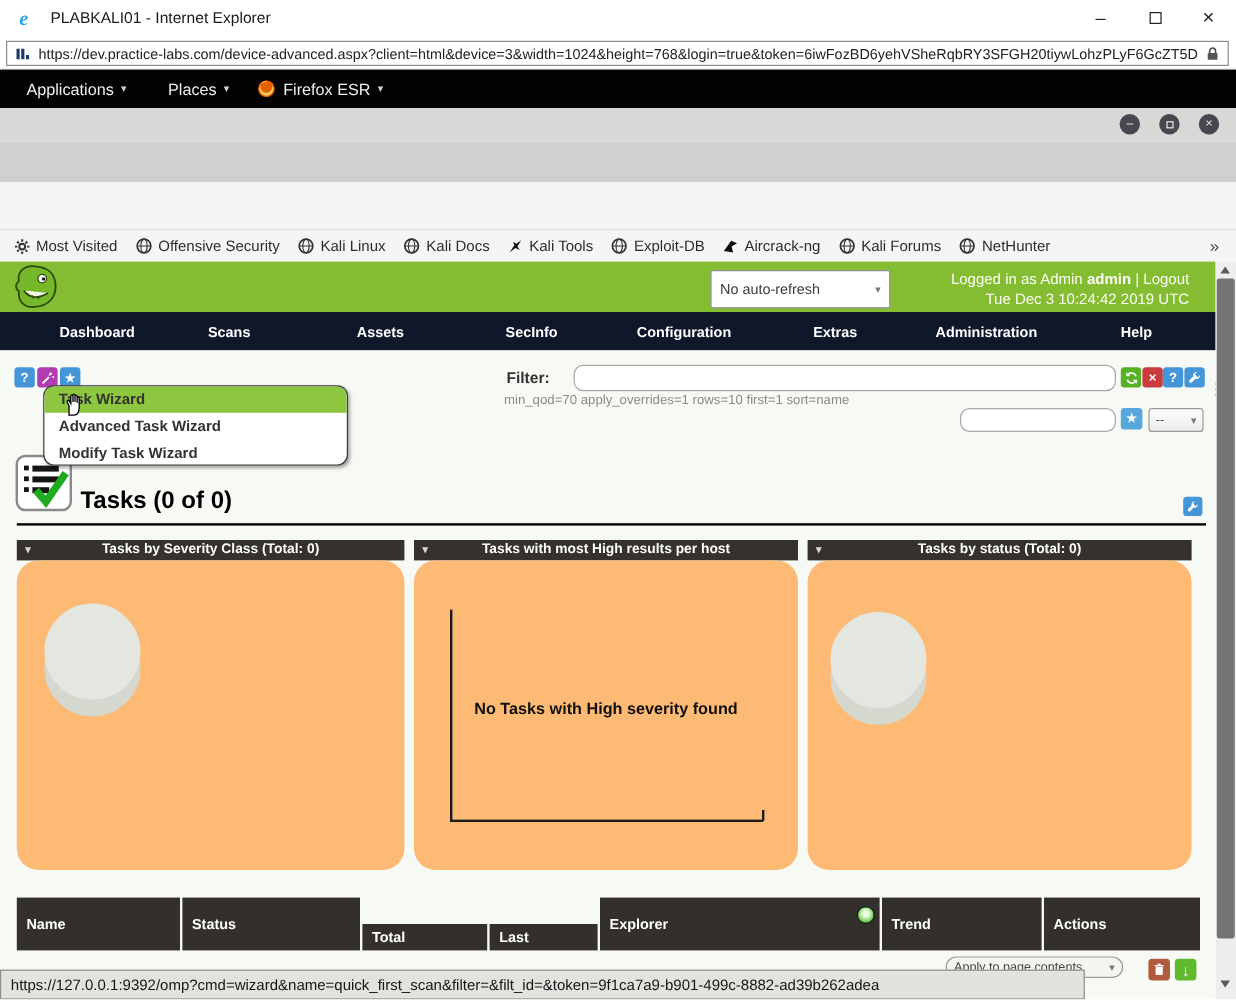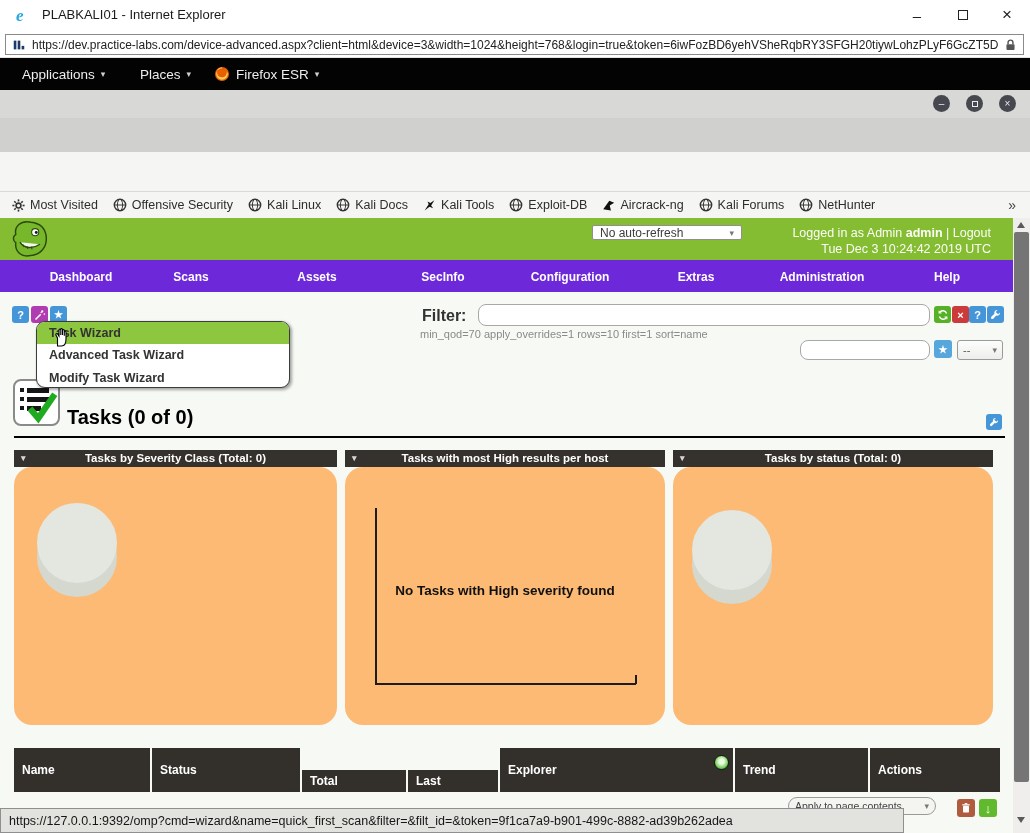--- a/index.html
+++ b/index.html
@@ -48,28 +48,28 @@
   .ff-bookmarks { left:0; top:192px; width:1030px; height:26px; background:#f5f5f3; display:flex; align-items:center; padding-left:12px; gap:15px; }
   .bm { display:flex; align-items:center; gap:5px; font-size:12.5px; color:#2d2d2d; white-space:nowrap; }
   .bm-chev { position:absolute; right:14px; font-size:14px; color:#444; }
 
   
   .gsa-header { left:0; top:218px; width:1013px; height:42px; background:#84bd32; }
   .brand1 { left:56px; top:222px; font-weight:bold; font-size:17px; color:#1e1e1e; }
   .brand2 { left:56px; top:240px; font-size:14.5px; color:#2b2b2b; }
   .gsa-select { background:#fff; border:1px solid #8f8f8f; border-radius:2px; color:#3c3c3c; display:flex; align-items:center; justify-content:space-between; padding:0 7px; font-size:12px; }
   .login-line { right:22px; text-align:right; color:#fdfdf8; font-size:12.5px; white-space:nowrap; }
-  .gsa-menubar { left:0; top:260px; width:1013px; height:32px; background:#6d28d9; }
+  .gsa-menubar { left:0; top:260px; width:1013px; height:32px; background:#0f172a; }
   .gsa-mi { top:10px; transform:translateX(-50%); color:#fff; font-weight:bold; font-size:12px; white-space:nowrap; }
   .gsa-body { left:0; top:292px; width:1013px; height:541px; background:#f7faf4; }
 
   .sq-btn { width:17px; height:17px; border-radius:3px; display:flex; align-items:center; justify-content:center; color:#fff; font-weight:bold; font-size:11px; }
   .blue { background:#4596d8; } .purple { background:#b13cb1; } .red { background:#cc3b3b; } .green { background:#56b127; }
 
-  .filter-label { left:422px; top:307px; font-weight:bold; font-size:16px; color:#333; }
+  .filter-label { left:422px; top:307px; font-weight:bold; font-size:13px; color:#333; }
   .filter-input { left:478px; top:304px; width:452px; height:22px; border:1px solid #a8a8a8; border-radius:8px; background:#fff; padding:0 8px; font-size:12px; }
   .filter-applied { left:420px; top:328px; font-size:11px; color:#8a8a8a; }
   .preset-input { left:800px; top:340px; width:130px; height:20px; border:1px solid #a8a8a8; border-radius:8px; background:#fff; padding:0 8px; font-size:12px; }
   .preset-select { left:957px; top:340px; width:46px; height:20px; background:linear-gradient(#fdfdfd,#ededea); border:1px solid #9a9a9a; border-radius:3px; font-size:11px; color:#555; }
 
   .wizard-menu { left:36px; top:321px; width:254px; height:67px; background:#fff; border:1px solid #3c3c3c; border-radius:9px; overflow:hidden; box-shadow:1.5px 1.5px 3px rgba(0,0,0,0.35); z-index:20; }
   .wmi { height:22.3px; line-height:22.3px; padding-left:12px; font-weight:bold; font-size:12.5px; color:#333; white-space:nowrap; }
   .wmi.active { background:#8dc63f; }
   .cursor-hand { left:52px; top:327px; width:17px; height:20px; z-index:25; }
 
@@ -316,21 +316,21 @@
   <div class="abs gsa-header">
     <svg class="abs" style="left:10px; top:2px;" width="42" height="38" viewBox="0 0 40 36">
       <path d="M20 2 C10 0 4 6 5.5 13.5 C2.5 15.5 2.5 19.5 5.5 21.5 C4.5 29.5 10 35 18 34 C29 33.5 35.5 26 34.5 15.5 C33.5 7 29 3 20 2 Z" fill="#76b82a" stroke="#2c4a0e" stroke-width="1.4"></path>
       <circle cx="24" cy="11.5" r="3.4" fill="#fff" stroke="#2c4a0e" stroke-width="1"></circle>
       <circle cx="25" cy="11.8" r="1.4" fill="#1c1c1c"></circle>
       <path d="M9.5 21 C13.5 27.5 22 27.5 28.5 23" stroke="#2c4a0e" stroke-width="1.4" fill="#f4f8ec"></path>
       <path d="M12 23 l1.5 2.5 M16 24.8 l1 2.6 M20.5 25.3 l.5 2.6" stroke="#2c4a0e" stroke-width="1"></path>
     </svg>
     <div class="abs brand1">Greenbone</div>
     <div class="abs brand2">Security Assistant</div>
-    <div class="abs gsa-select" style="left:592px; top:7px; width:150px; height:15px;">
+    <div class="abs gsa-select" style="left:592px; top:7px; width:150px; height:32px;">
       <span>No auto-refresh</span>
         <span class="sel-caret">▾</span>
     </div>
     <div class="abs login-line" style="top:8px;">
       <span>Logged in as</span>
       <span>Admin</span>
       <b>admin</b>
       <span>|</span>
       <span>Logout</span>
     </div>

